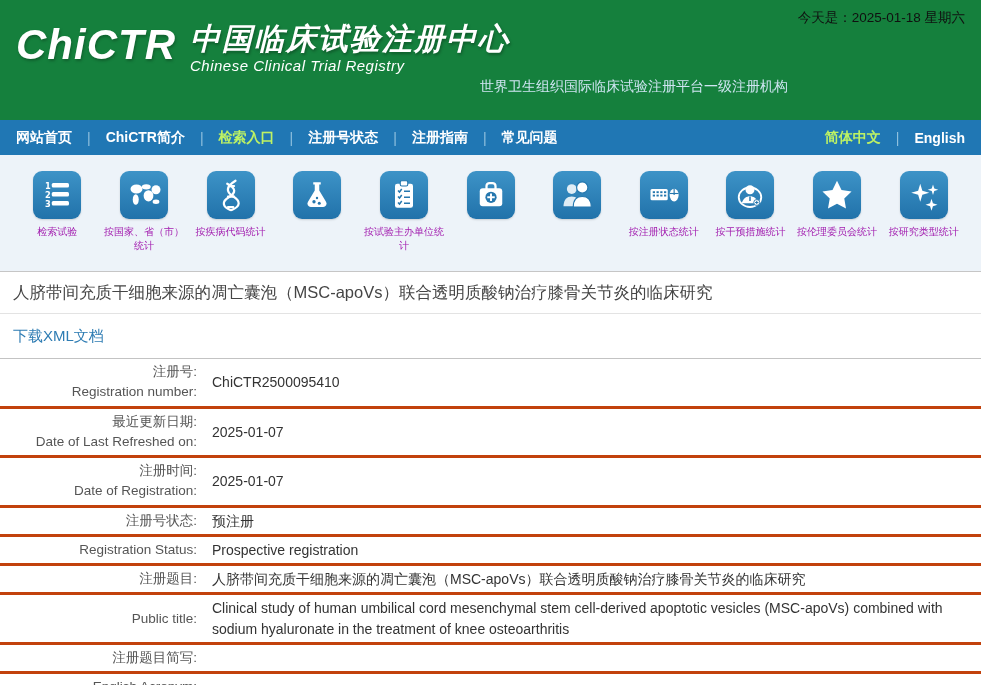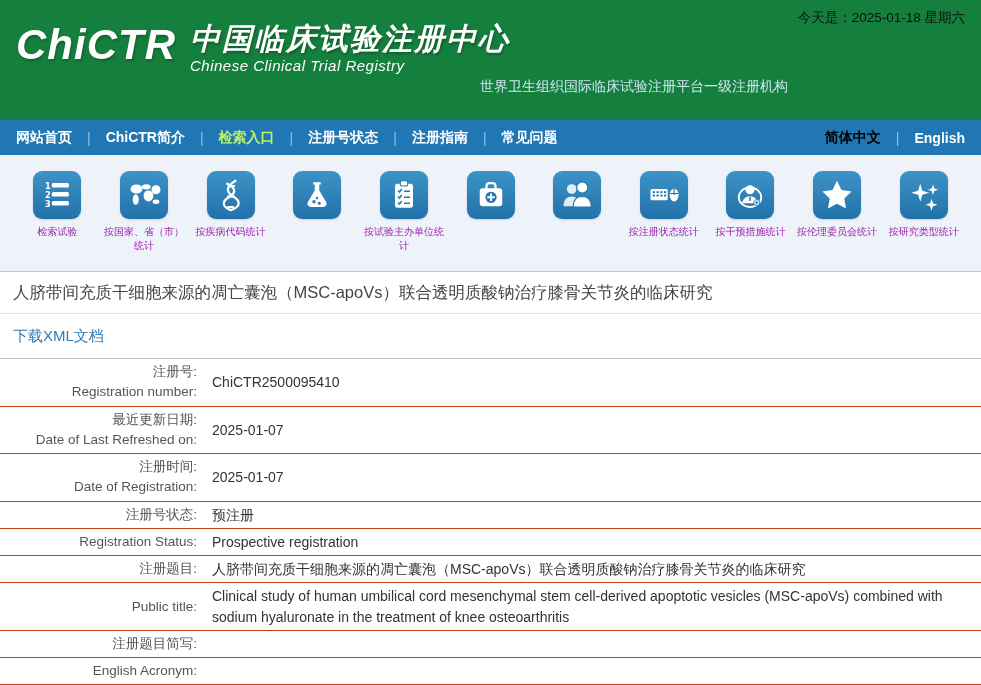--- a/index.html
+++ b/index.html
@@ -18,40 +18,40 @@
   .title-en { font-size:15px; font-style:italic; margin-top:2px; letter-spacing:.5px; }
   .subtitle { position:absolute; left:480px; top:78px; font-size:14px; color:#cfe5f2; }
 
   
   .nav { height:35px; background:#2077b4; display:flex; align-items:center;
     padding:0 16px; font-size:14px; font-weight:bold; color:#fff; }
   .nav a { color:#fff; text-decoration:none; cursor:pointer; white-space:nowrap; }
   .nav a.active { color:#bef264; }
   .nav .sep { color:#8fc0de; font-weight:normal; margin:0 15px; }
   .nav-right { margin-left:auto; display:flex; align-items:center; }
-  .nav-right .lang-zh { color:#000000; }
+  .nav-right .lang-zh { color:#bef264; }
 
   
   .strip { height:117px; background:#edf3f9; border-bottom:1px solid #c6c6c6;
     display:flex; justify-content:space-between; padding:16px 14px 0; }
   .strip-item { width:88px; text-align:center; cursor:pointer; }
   .tile { width:48px; height:48px; margin:0 auto; border-radius:9px;
     background:linear-gradient(#3d93c7,#2172aa); display:flex; align-items:center;
     justify-content:center; box-shadow:0 1px 2px rgba(0,0,0,.15); }
   .strip-label { margin-top:6px; font-size:10px; color:#a21caf; line-height:1.35;text-align:center; }
 
   
   .title-bar { background:#fff; border-bottom:1px solid #e3e3e3;
     padding:10px 13px 9px; font-size:16.5px; color:#454545; }
   .xml-row { padding:13px 13px 12px; }
   .xml-row a { font-size:15px; color:#2e7cb3; text-decoration:none; cursor:pointer; }
 
   
   .dtable { border-top:1px solid #c3c3c3; }
-  .trow { display:flex; align-items:center; border-bottom:1px solid #c2410c; padding:3px 0; min-height:26px; }
+  .trow { display:flex; align-items:center; border-bottom:3px solid #c2410c; padding:3px 0; min-height:26px; }
   .tlabel { width:205px; flex-shrink:0; text-align:right; padding-right:8px;
     color:#555; font-size:13.5px; line-height:1.5; }
   .tvalue { flex:1; padding-left:7px; padding-right:12px; color:#333;
     font-size:14px; line-height:1.45; }
 </style>
 </head>
 <body>
 
 <div class="header">
   <div class="date">今天是：2025-01-18 星期六</div>

